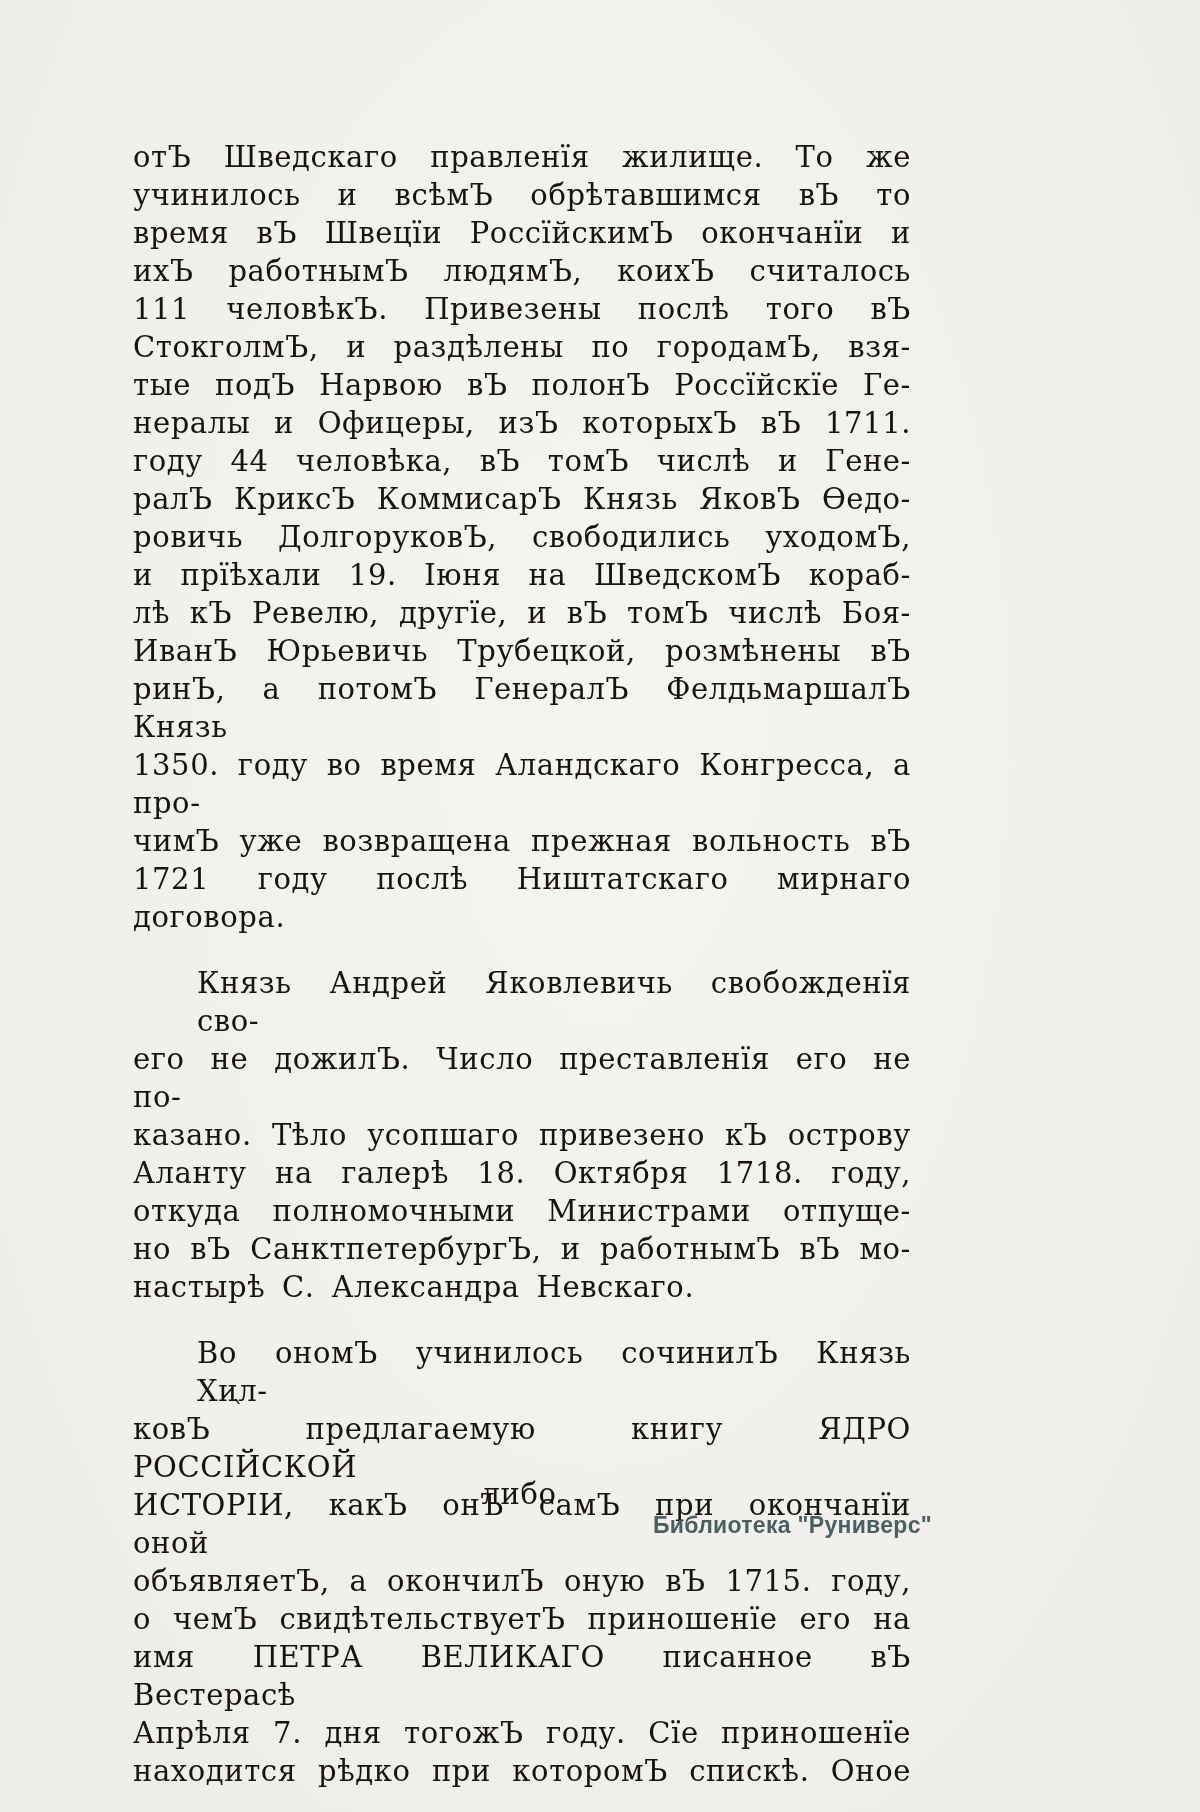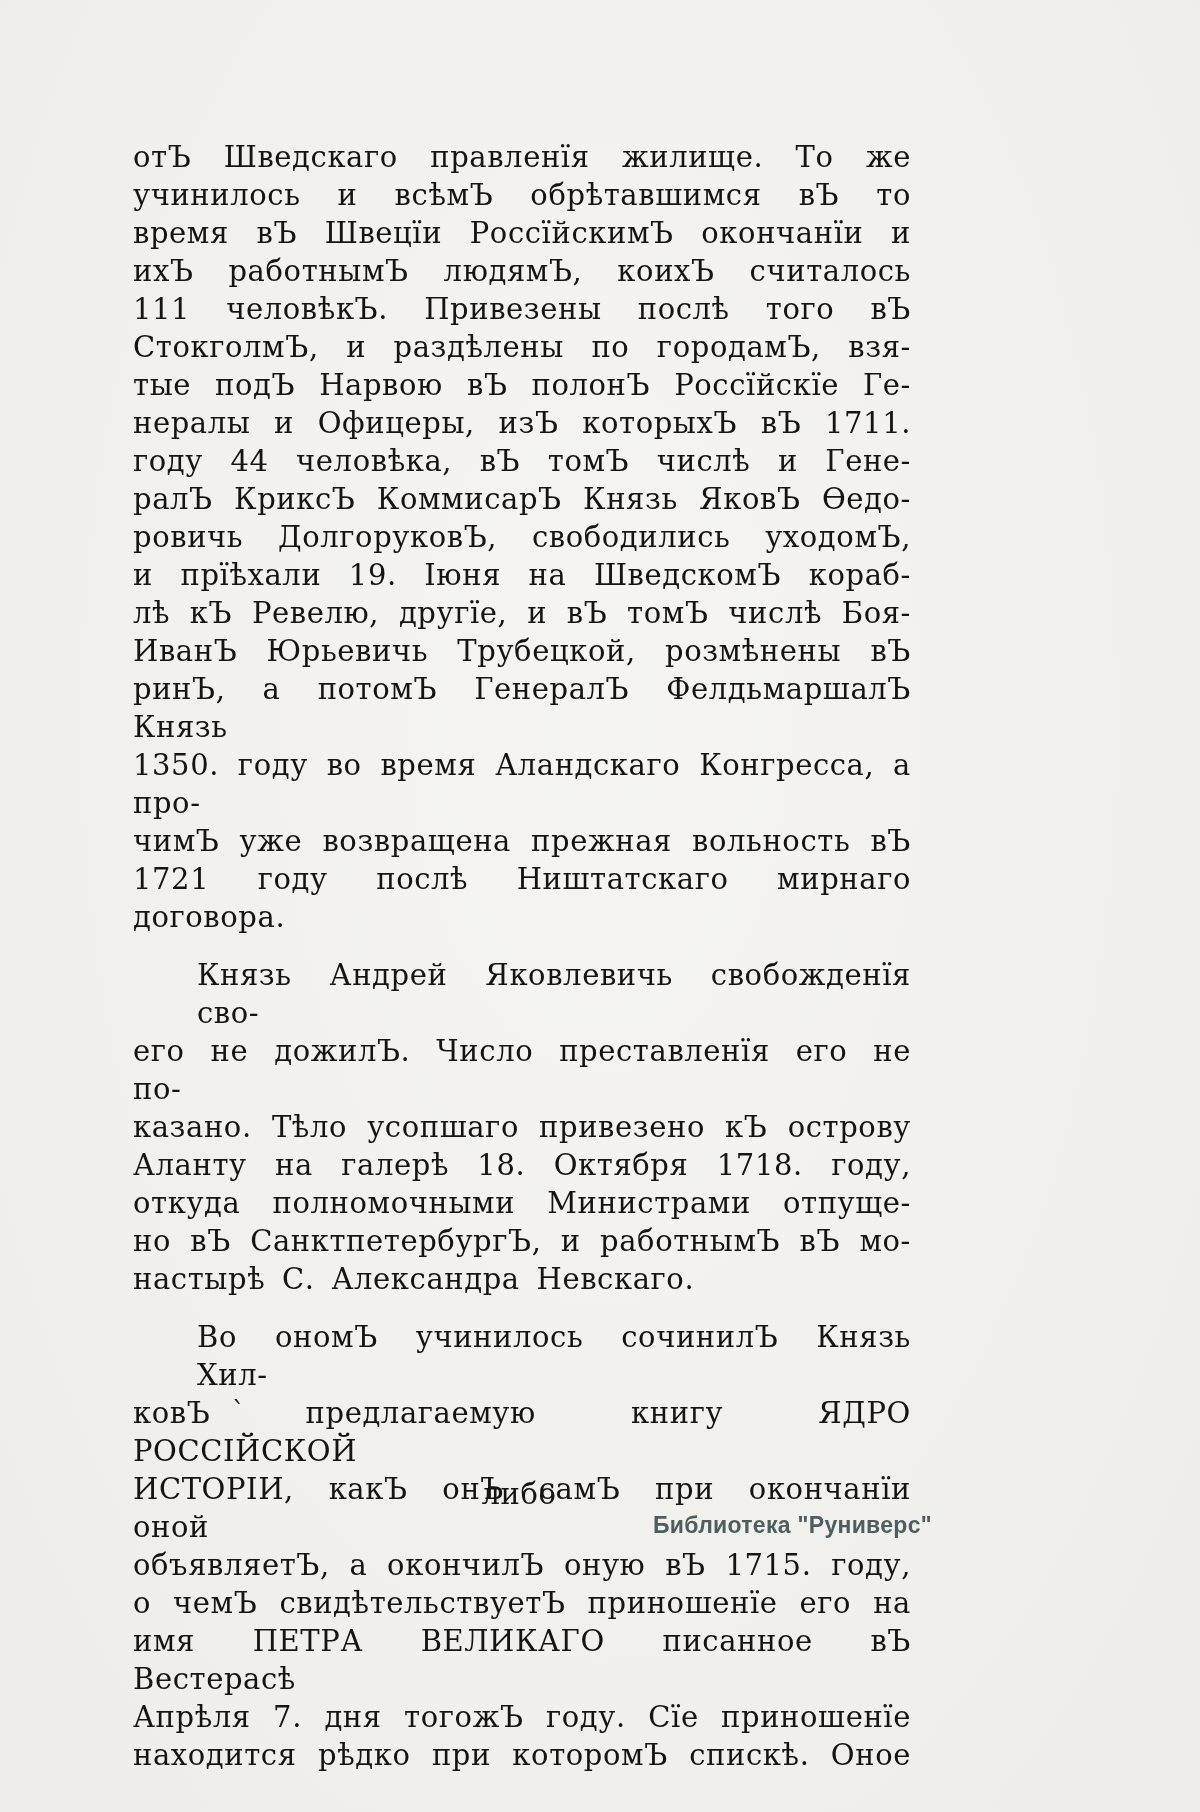--- a/index.html
+++ b/index.html
@@ -26,21 +26,21 @@
     left: 133px;
     top: 138px;
     width: 778px;
     color: #17140f;
     font-size: 29px;
     line-height: 38px;
     letter-spacing: 0.6px;
     word-spacing: 7px;
   }
   .paragraph { margin: 0; }
-  .paragraph + .paragraph { margin-top: 20px; }
+  .paragraph + .paragraph { margin-top: 28px; }
   .line {
     text-align: justify;
     text-align-last: justify;
     white-space: normal;
   }
   .line.line-last {
     text-align: center;
     text-align-last: left;
   }
   .line.first-line {

